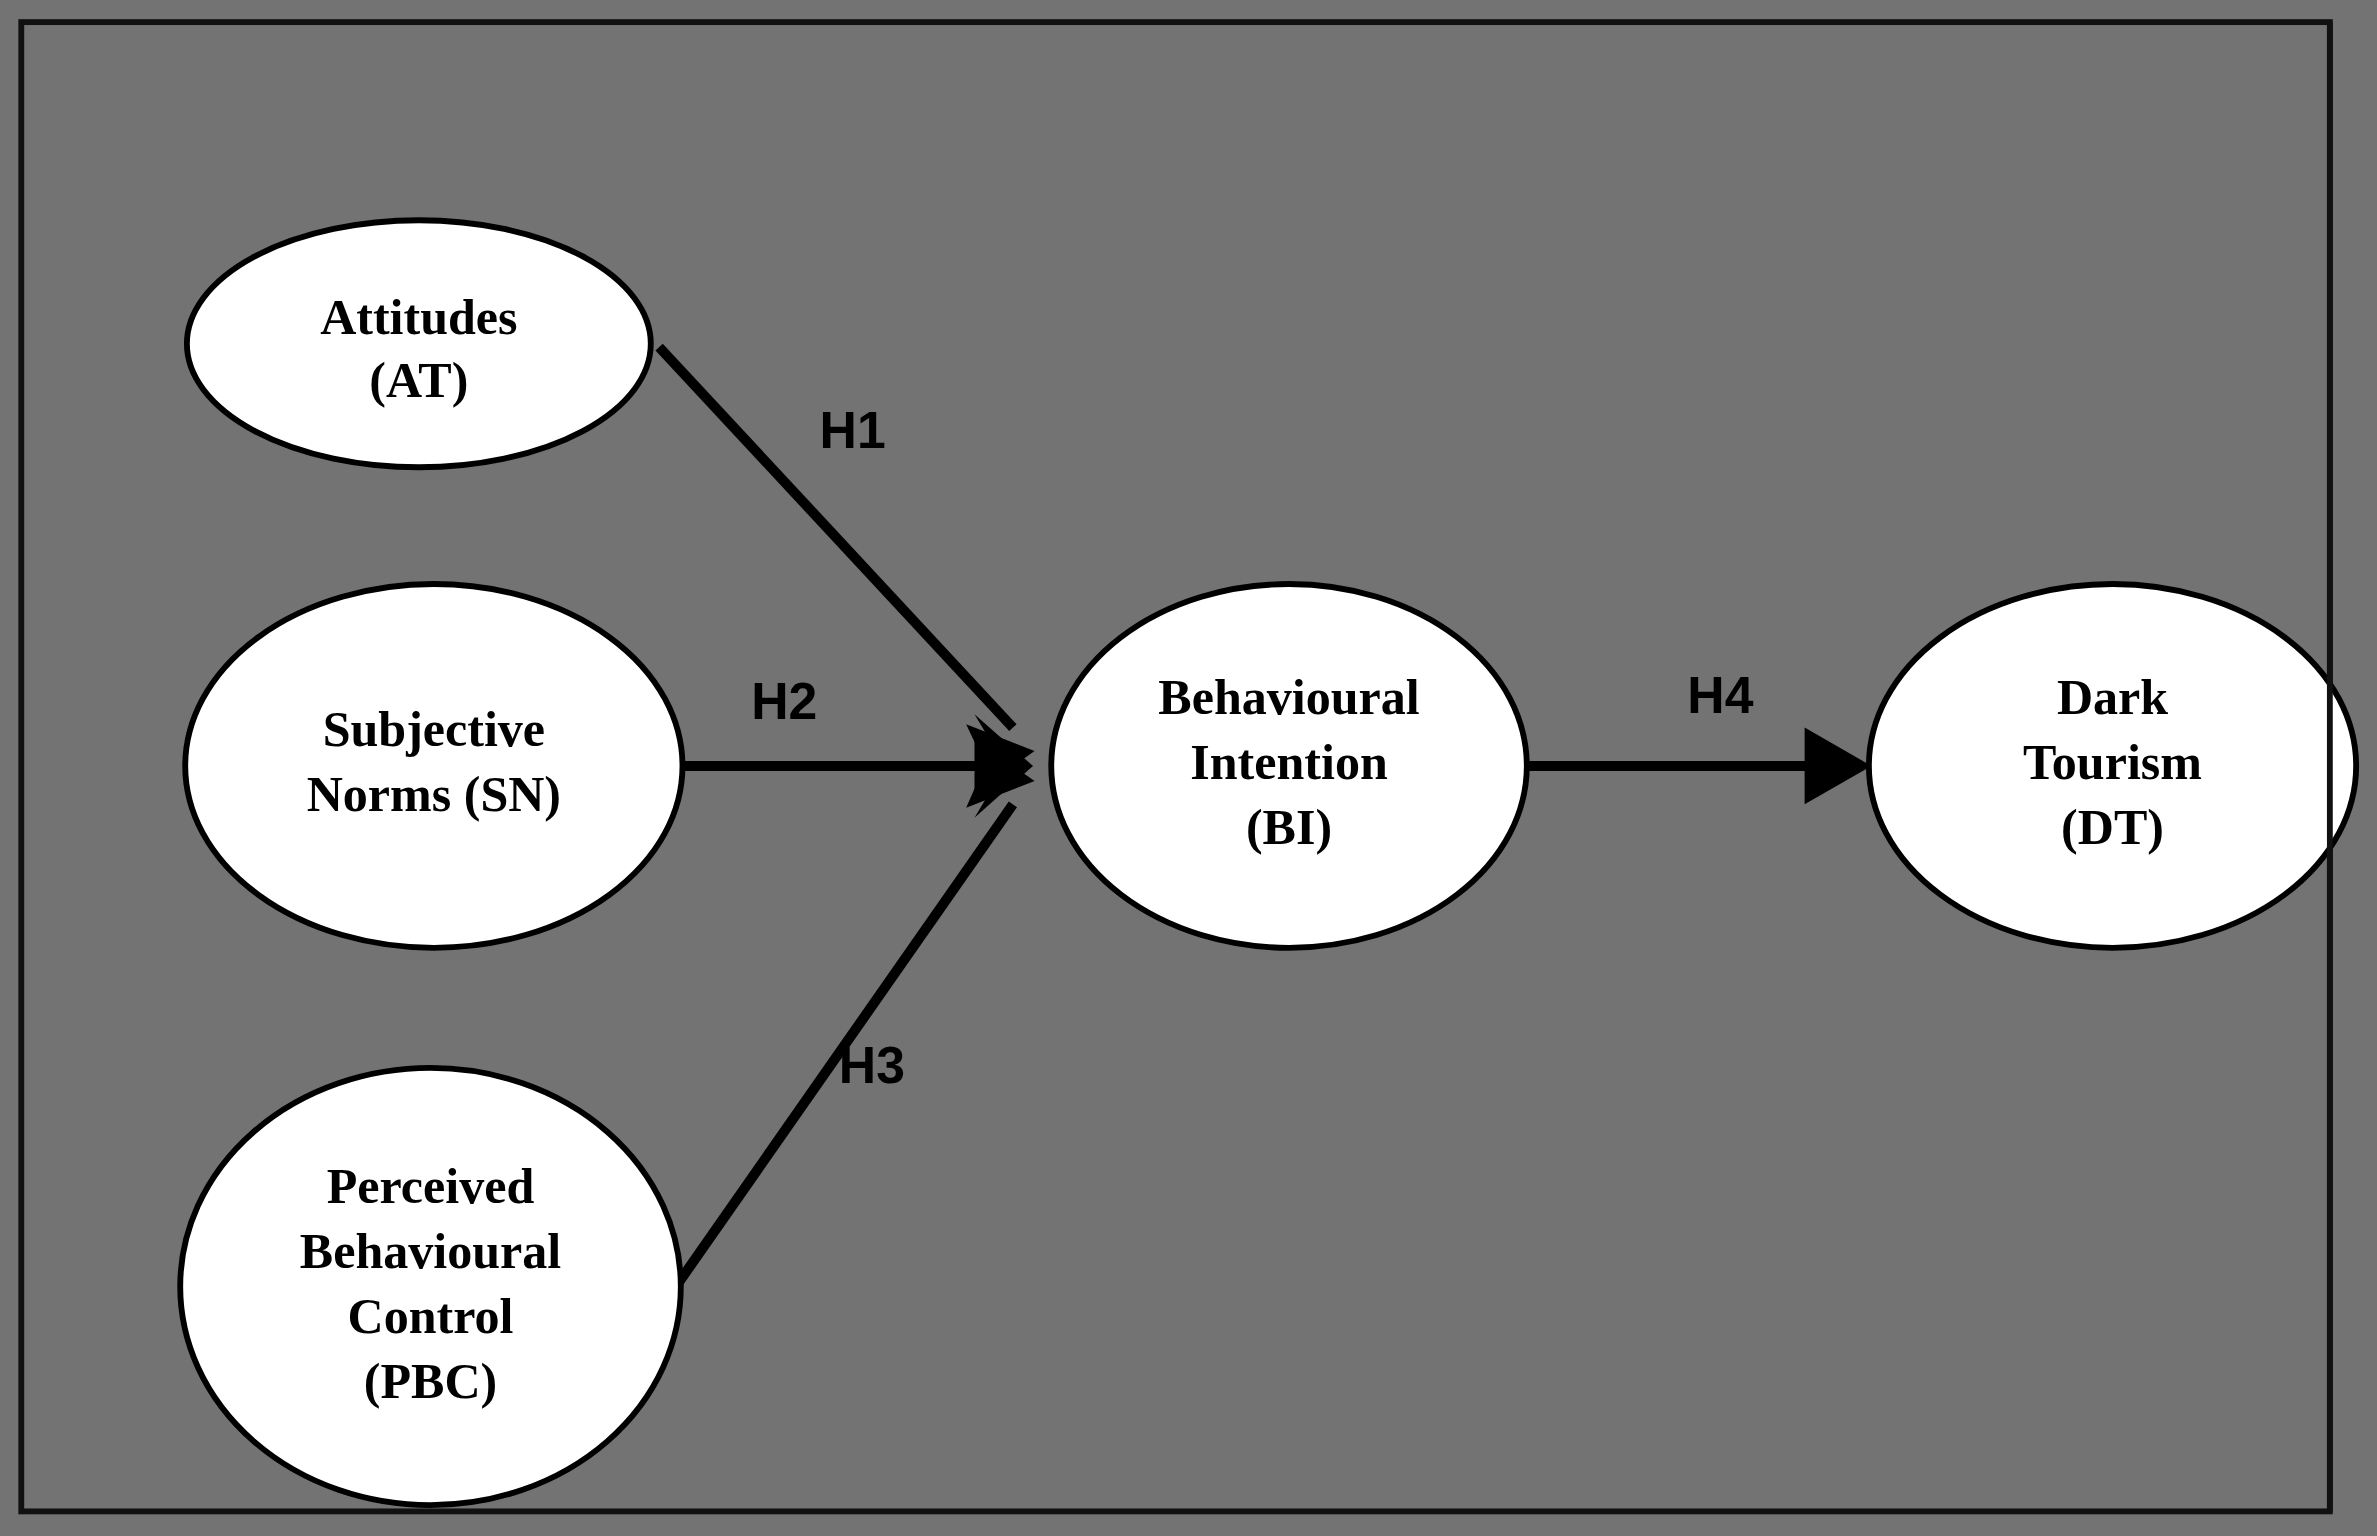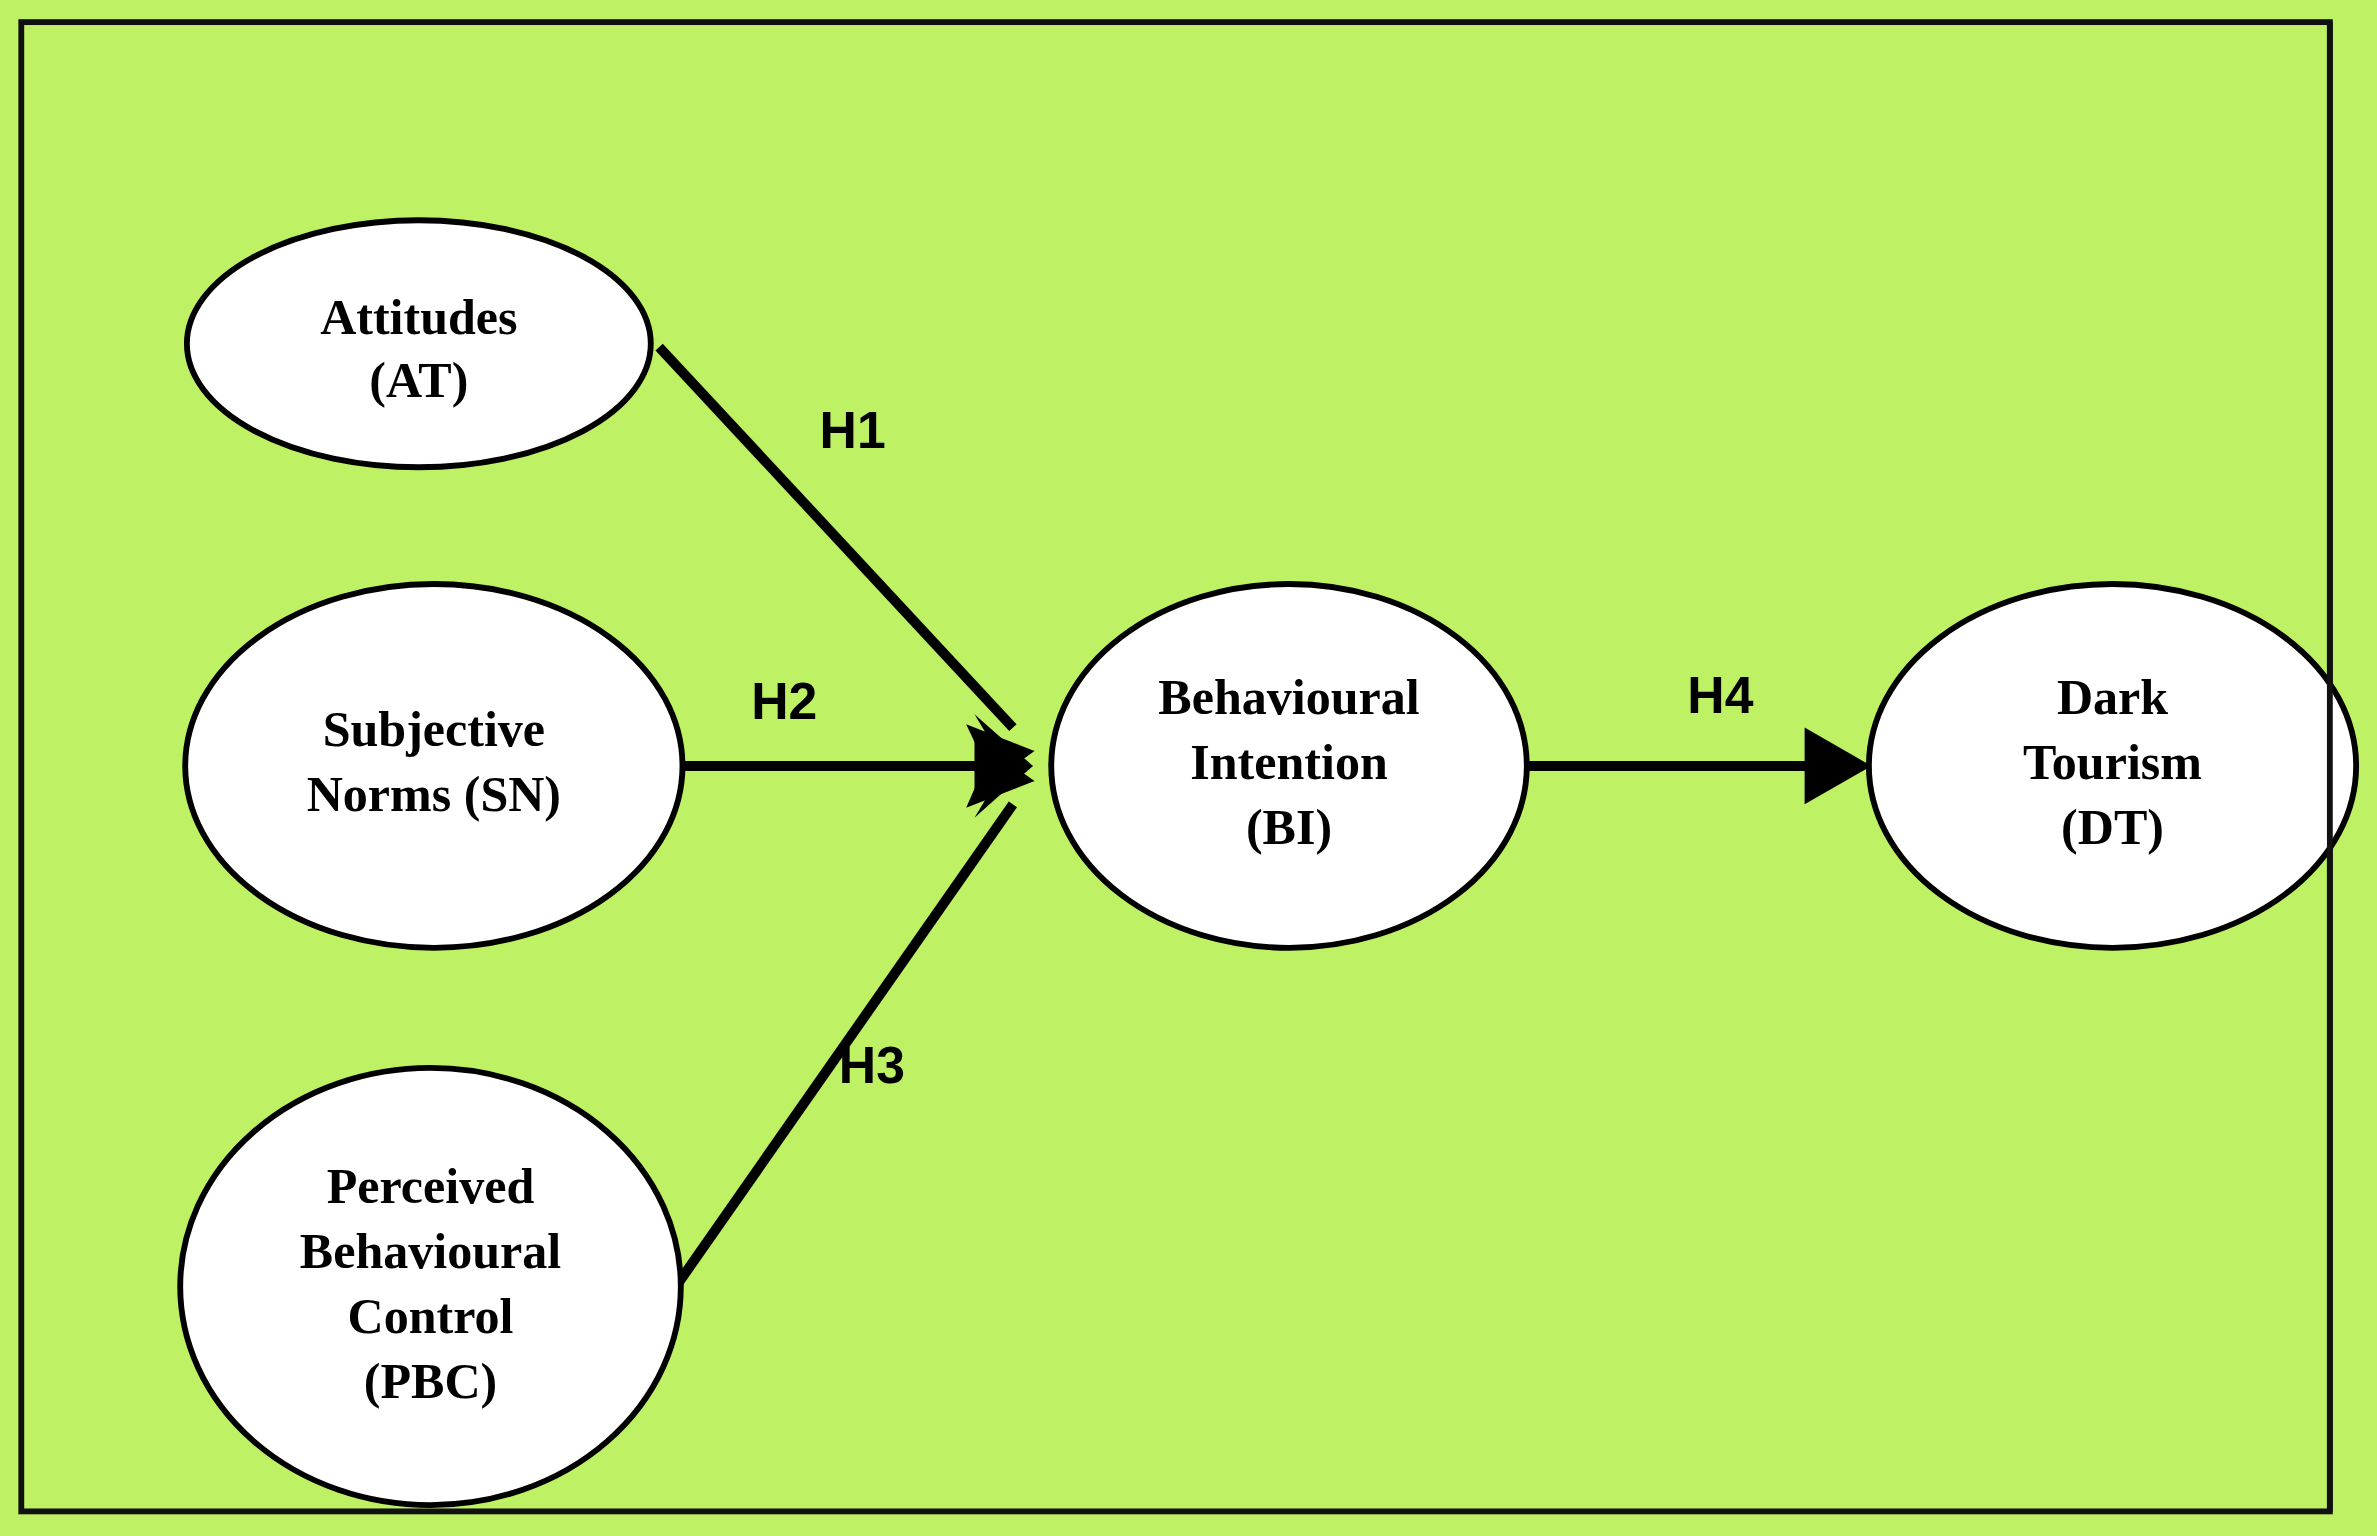--- a/index.html
+++ b/index.html
@@ -8,21 +8,21 @@
     padding: 0;
     background: #ffffff;
   }
   body {
     font-family: "Liberation Serif", "DejaVu Serif", serif;
   }
   #diagram-root {
     position: relative;
     width: 2377px;
     height: 1536px;
-    background: #bef264;
+    background: #737373;
     overflow: hidden;
   }
   #model-svg {
     display: block;
     width: 2377px;
     height: 1536px;
   }
   .frame-border {
     fill: none;
     stroke: #111111;

